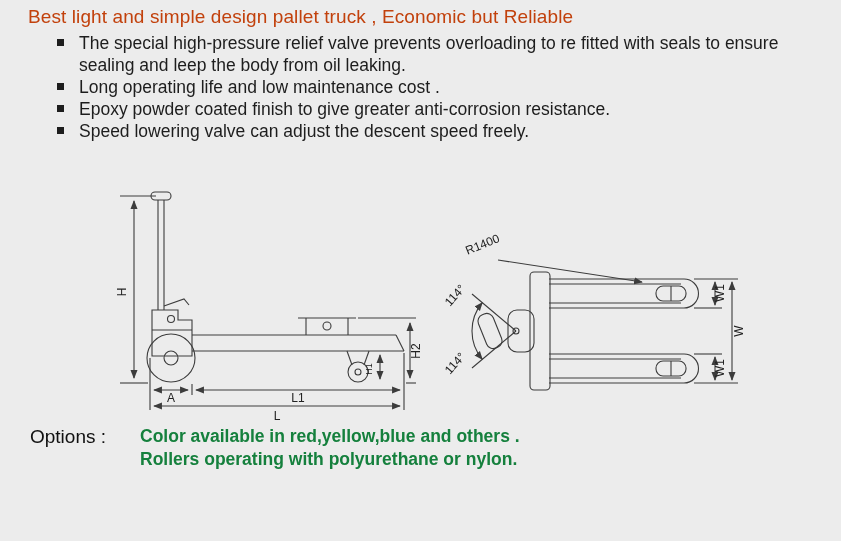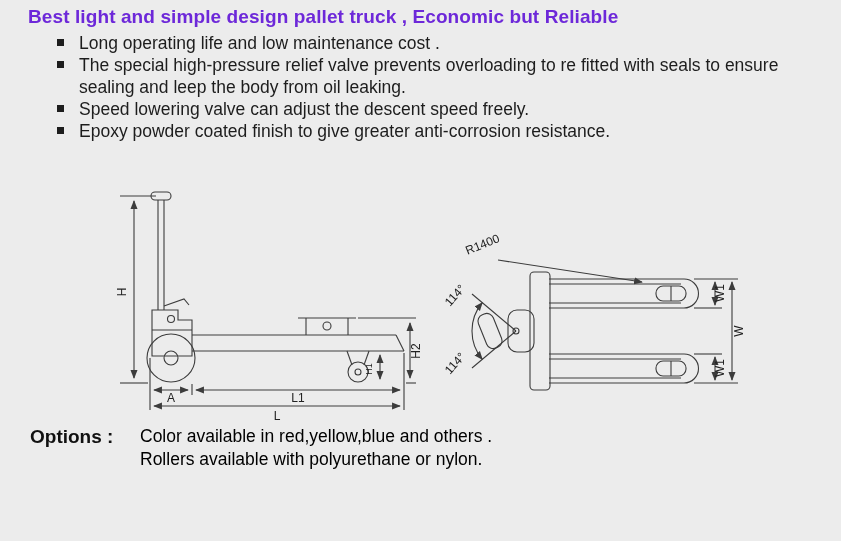--- a/index.html
+++ b/index.html
@@ -6,74 +6,74 @@
   html,body { width:841px; height:541px; }
   body {
     background:#ececec;
     font-family:"Liberation Sans", sans-serif;
     color:#1c1c1c;
     position:relative;
     overflow:hidden;
   }
   .title {
     position:absolute; left:28px; top:6px;
-    font-size:19px; font-weight:bold; color:#6d28d9;
+    font-size:19px; font-weight:normal; color:#c2410c;
     letter-spacing:0.1px; white-space:nowrap;
   }
   .features {
     position:absolute; left:56px; top:32px; width:758px;
     list-style:none;
   }
   .feature {
     position:relative; padding-left:23px;
     font-size:17.5px; line-height:22px; color:#1d1d1d;
   }
   .bullet {
     position:absolute; left:1px; top:7px;
     width:7px; height:7px; background:#1d1d1d;
   }
   .drawings { position:absolute; left:0; top:186px; width:841px; height:240px; }
   .side-view { position:absolute; left:58px; top:2px; }
   .top-view  { position:absolute; left:432px; top:38px; }
   .options-label {
     position:absolute; left:30px; top:426px;
-    font-size:19px; font-weight:bold; color:#111;
+    font-size:19px; font-weight:normal; color:#111;
   }
   .options-list {
     position:absolute; left:140px; top:425px;
-    font-size:17.5px; line-height:23px; color:#000000;
+    font-size:17.5px; line-height:23px; color:#15803d;font-weight:bold;
   }
   svg text { font-family:"Liberation Sans", sans-serif; }
 </style>
 </head>
 <body>
 
 <div class="page">
 
   <h1 class="title">Best light and simple design pallet truck , Economic but Reliable</h1>
 
   <ul class="features">
     <li class="feature">
       <span class="bullet"></span>
+      <span>The special high-pressure relief valve prevents overloading to re fitted with seals to ensure sealing and leep the body from oil leaking.</span>
+    </li>
+    <li class="feature">
+      <span class="bullet"></span>
       <span>Long operating life and low maintenance cost .</span>
     </li>
     <li class="feature">
       <span class="bullet"></span>
-      <span>The special high-pressure relief valve prevents overloading to re fitted with seals to ensure sealing and leep the body from oil leaking.</span>
-    </li>
-    <li class="feature">
-      <span class="bullet"></span>
+    </li>
+    <li class="feature">
+      <span class="bullet"></span>
+      <span>Epoxy powder coated finish to give greater anti-corrosion resistance.</span>
     </li>
     <li class="feature">
       <span class="bullet"></span>
       <span>Speed lowering valve can adjust the descent speed freely.</span>
-    </li>
-    <li class="feature">
-      <span class="bullet"></span>
-      <span>Epoxy powder coated finish to give greater anti-corrosion resistance.</span>
     </li>
   </ul>
 
   <div class="drawings">
 
     <svg class="side-view" width="370" height="235" viewBox="0 0 370 235">
       <defs>
         <marker id="arr" viewBox="0 0 10 10" refX="9" refY="5" markerWidth="8" markerHeight="8" orient="auto-start-reverse">
           <path d="M0,1 L10,5 L0,9 z" fill="#3c3c3c"></path>
         </marker>
@@ -191,16 +191,16 @@
         <text x="292" y="69" transform="rotate(-90 292 69)">W1</text>
         <text x="311" y="107" transform="rotate(-90 311 107)">W</text>
         <text x="292" y="144" transform="rotate(-90 292 144)">W1</text>
       </g>
     </svg>
   </div>
 
   <div class="options-label">Options :</div>
   <div class="options-list">
     <div>Color available in red,yellow,blue and others .</div>
-    <div>Rollers available with polyurethane or nylon.</div>
+    <div>Rollers operating with polyurethane or nylon.</div>
   </div>
 
 </div>
 
 </body></html>

